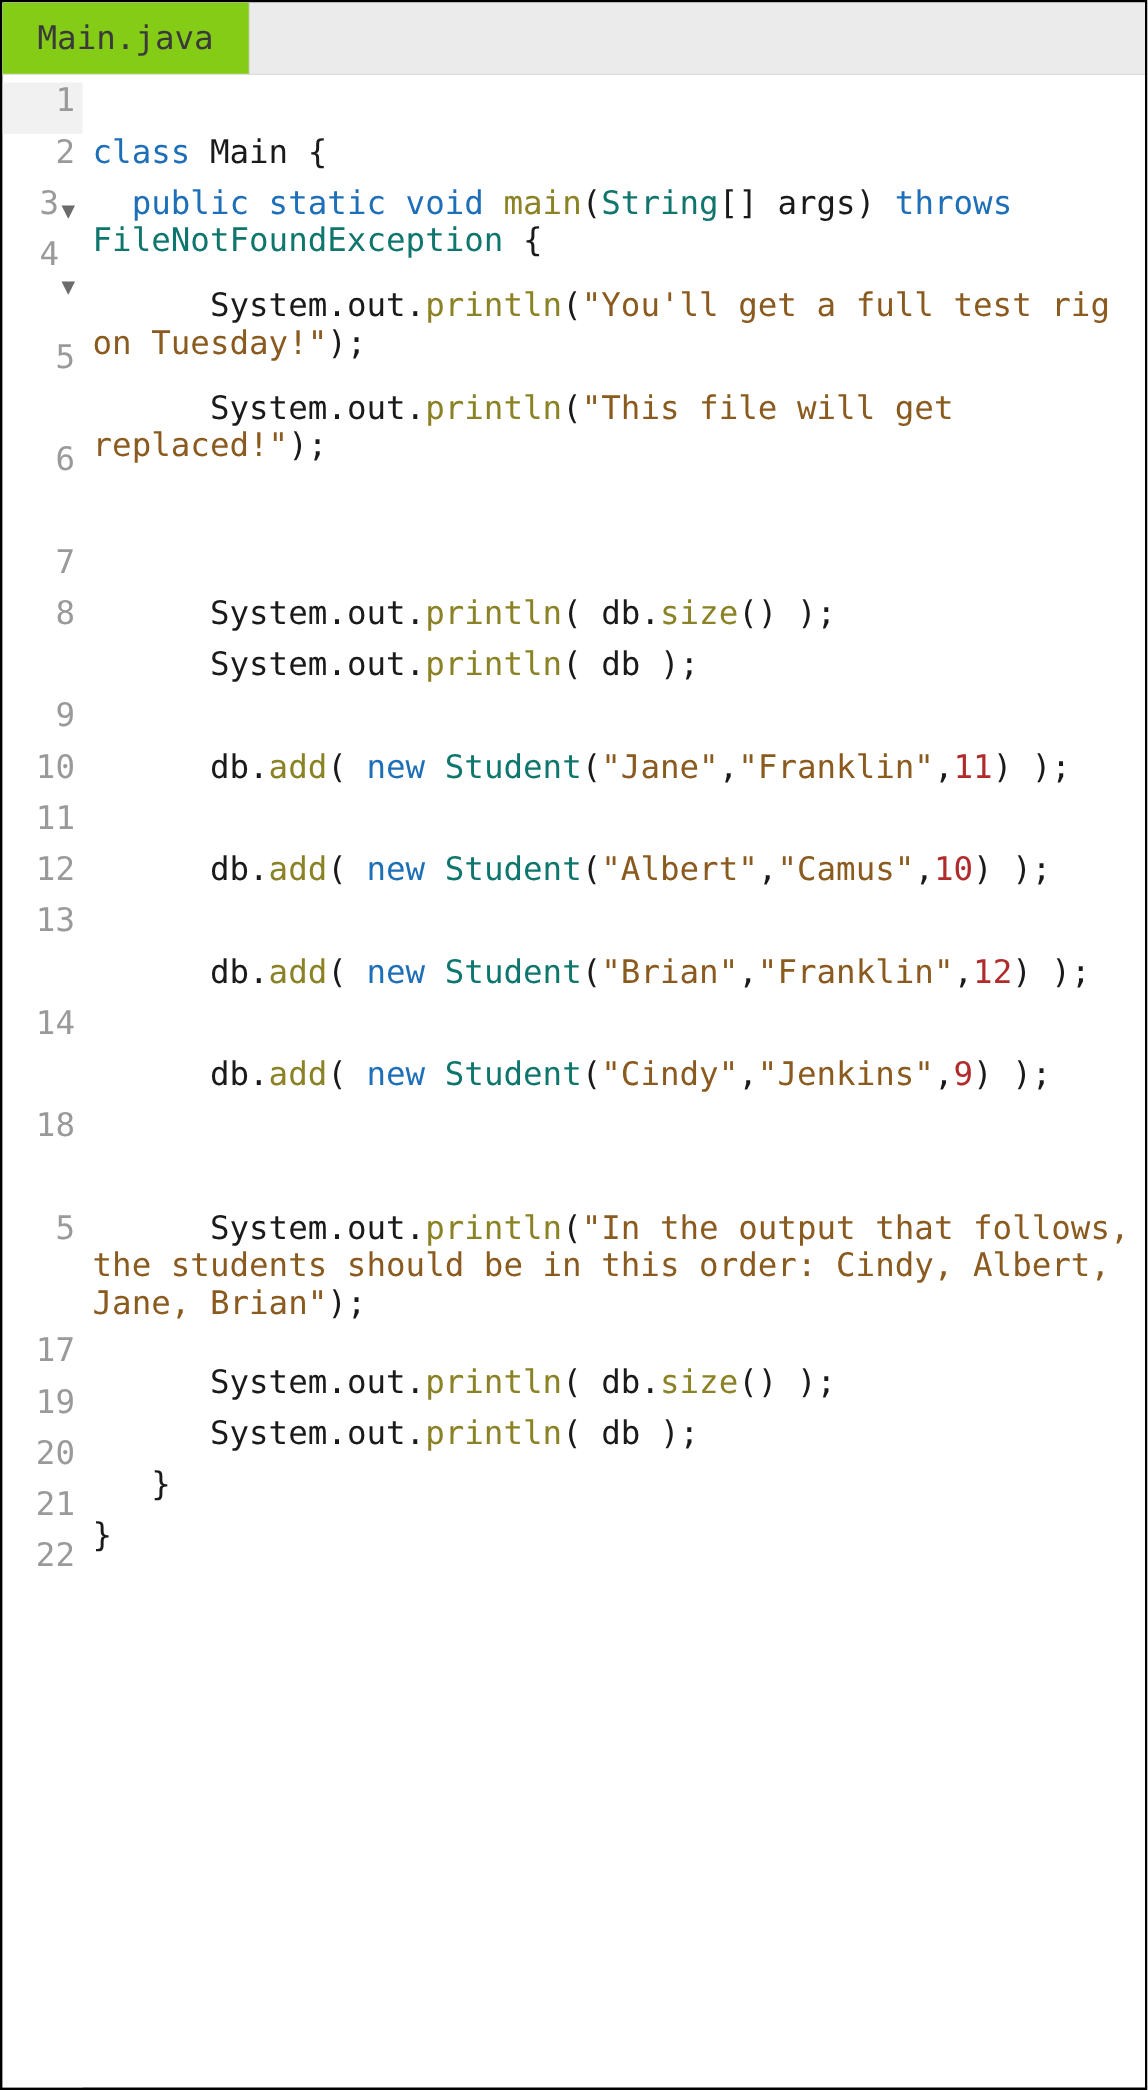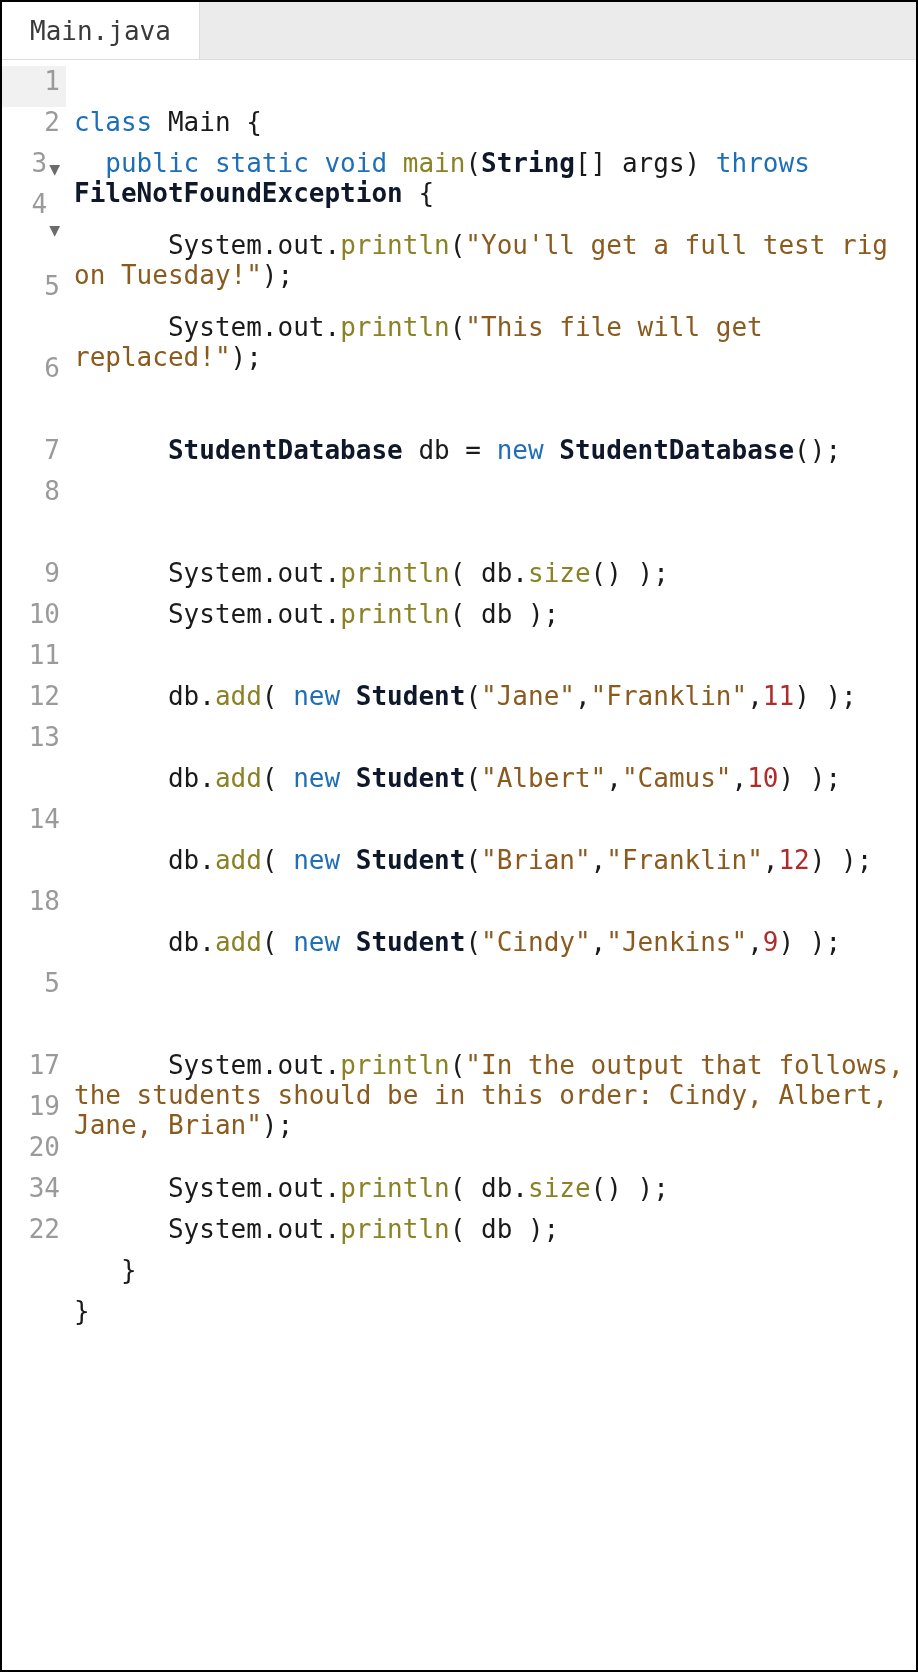--- a/index.html
+++ b/index.html
@@ -16,21 +16,21 @@
       height: 100%;
       border: 2px solid #000000;
     }
     .tab-bar {
       display: flex;
       background: #ebebeb;
       border-bottom: 1px solid #dcdcdc;
       height: 58px;
     }
     .tab {
-      background: #ffffff;
+      background: #84cc16;
       padding: 12px 28px;
       font-size: 26px;
       color: #3a3a3a;
       border-right: 1px solid #dcdcdc;
       display: flex;
       align-items: center;
     }
     .code-container {
       display: flex;
       flex: 1;
@@ -65,21 +65,21 @@
       padding-left: 8px;
     }
     .cline {
       font-size: 26px;
       color: #1a1a1a;
       white-space: pre-wrap;
       word-break: break-word;
     }
     .line1 { background: #f1f1f1; }
     .kw { color: #1e6fb8; }
-    .type { color: #0f172a; font-weight: bold; }
+    .type { color: #0f766e; }
     .fn { color: #8a8224; }
     .str { color: #8a5a1e; }
     .num { color: #b02b2b; }
     .dot { color: #1a1a1a; }
     .punc { color: #1a1a1a; }
     .ident { color: #1a1a1a; }
   </style>
 </head>
 <body>
 
@@ -133,31 +133,31 @@
         </div>
         <div class="gline" style="height: 82px;">
           <span>14</span>
         </div>
         <div class="gline" style="height: 82px;">
           <span>18</span>
         </div>
         <div class="gline" style="height: 82px;">
           <span>5</span>
         </div>
-        <div class="gline" style="height: 41px;">
+        <div class="gline" style="height: 41px; margin-top: 16px;">
           <span>17</span>
         </div>
         <div class="gline" style="height: 41px;">
           <span>19</span>
         </div>
         <div class="gline" style="height: 41px; margin-left: 46px;">
           <span>20</span>
         </div>
         <div class="gline" style="height: 41px;">
-          <span>34</span>
+          <span>21</span>
         </div>
         <div class="gline" style="height: 41px;">
           <span>22</span>
         </div>
       </div>
 
     <div class="code">
 
 
       <div class="cline" style="height:41px"><span></span></div>
@@ -165,21 +165,20 @@
       <div class="cline" style="height:41px"><span class="kw">class</span><span class="ident"> Main </span><span class="punc">{</span></div>
 
       <div class="cline" style="height:82px"><span>  </span><span class="kw">public</span><span> </span><span class="kw">static</span><span> </span><span class="kw">void</span><span> </span><span class="fn">main</span><span class="punc">(</span><span class="type">String</span><span class="punc">[] </span><span class="ident">args</span><span class="punc">) </span><span class="kw">throws</span><span> </span><span class="type">FileNotFoundException</span><span class="punc"> {</span></div>
 
       <div class="cline" style="height:82px"><span class="ident">      System</span><span class="dot">.</span><span class="ident">out</span><span class="dot">.</span><span class="fn">println</span><span class="punc">(</span><span class="str">"You'll get a full test rig on Tuesday!"</span><span class="punc">);</span></div>
 
       <div class="cline" style="height:82px"><span class="ident">      System</span><span class="dot">.</span><span class="ident">out</span><span class="dot">.</span><span class="fn">println</span><span class="punc">(</span><span class="str">"This file will get replaced!"</span><span class="punc">);</span></div>
 
       <div class="cline" style="height:41px"><span></span></div>
 
-      <div class="cline" style="height:82px"><span>      </span><span class="type">StudentDatabase</span><span class="ident"> db </span><span class="punc">=</span><span> </span><span class="kw">new</span><span> </span><span class="type">StudentDatabase</span><span class="punc">();</span></div>
 
       <div class="cline" style="height:41px"><span></span></div>
 
       <div class="cline" style="height:41px"><span class="ident">      System</span><span class="dot">.</span><span class="ident">out</span><span class="dot">.</span><span class="fn">println</span><span class="punc">( db</span><span class="dot">.</span><span class="fn">size</span><span class="punc">() );</span></div>
 
       <div class="cline" style="height:41px"><span class="ident">      System</span><span class="dot">.</span><span class="ident">out</span><span class="dot">.</span><span class="fn">println</span><span class="punc">( db );</span></div>
 
       <div class="cline" style="height:41px"><span></span></div>
 
       <div class="cline" style="height:82px"><span class="ident">      db</span><span class="dot">.</span><span class="fn">add</span><span class="punc">( </span><span class="kw">new</span><span> </span><span class="type">Student</span><span class="punc">(</span><span class="str">"Jane"</span><span class="punc">,</span><span class="str">"Franklin"</span><span class="punc">,</span><span class="num">11</span><span class="punc">) );</span></div>

